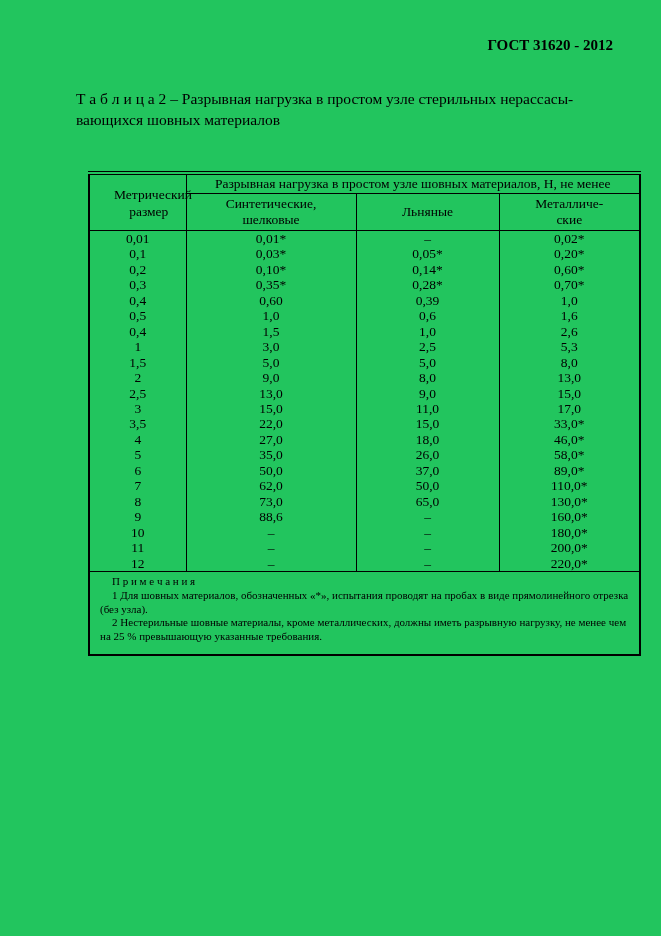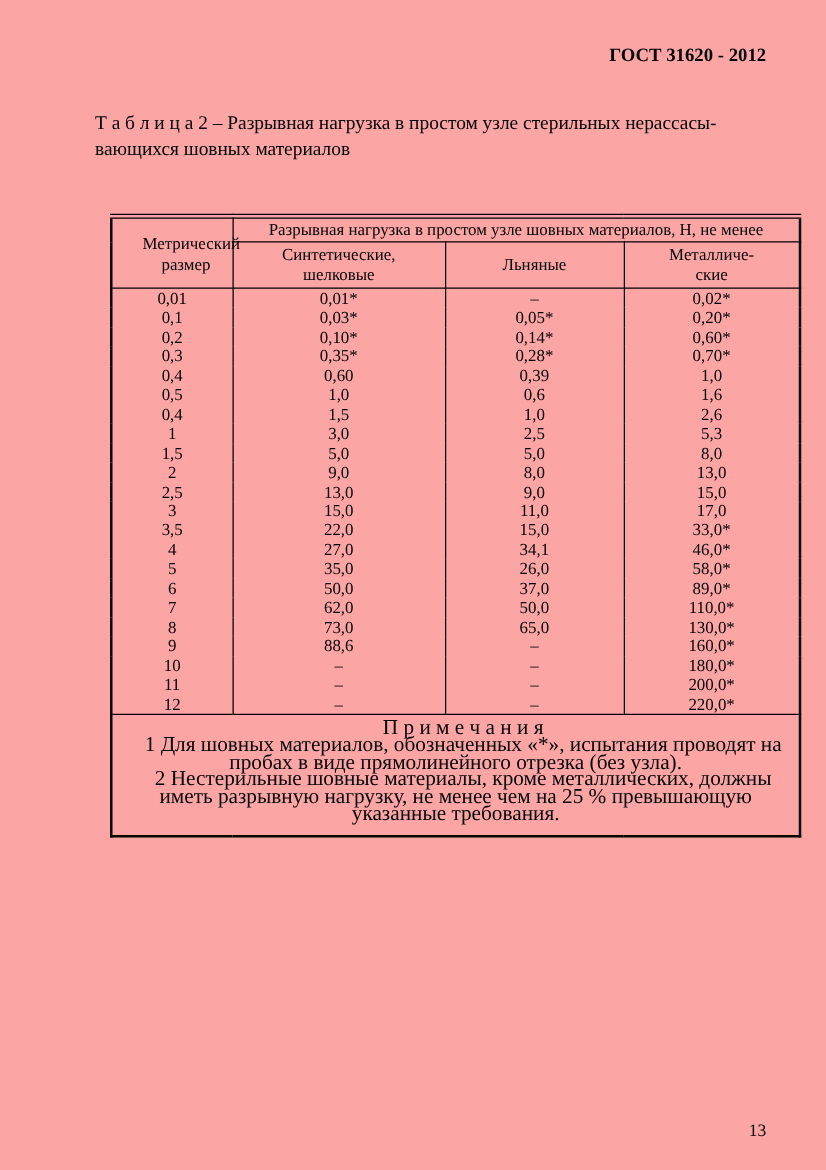--- a/index.html
+++ b/index.html
@@ -2,21 +2,21 @@
 <html><head>
 <meta charset="utf-8">
 <style>
   * { box-sizing: border-box; }
   html, body { margin: 0; padding: 0; background: #ffffff; }
   body {
     width: 661px; height: 936px;
     font-family: "Liberation Serif", "DejaVu Serif", serif;
     color: #000;
   }
-  .page { position: relative; width: 661px; height: 936px; background: #fca5a5; overflow: hidden; }
+  .page { position: relative; width: 661px; height: 936px; background: #22c55e; overflow: hidden; }
 
   .doc-header {
     position: absolute; top: 37px; left: 0; width: 613px;
     text-align: right; font-size: 15px; font-weight: bold;
   }
 
   .caption {
     position: absolute; top: 88px; left: 76px; width: 548px;
     font-size: 15.5px; line-height: 21px; white-space: pre-line;
   }
@@ -38,21 +38,21 @@
   }
   .gost th.span-header { height: 19px; }
   .gost tr.sub-header th { height: 37px; white-space: pre-line; line-height: 16px; }
   .gost th.metric-col { white-space: pre-line; line-height: 17px; padding-left: 24px; }
   .gost tbody td {
     text-align: center; font-size: 13.5px;
     line-height: 15.45px; height: 15.45px; padding: 0 2px;
   }
   .gost td.notes-cell {
     border-top: 1px solid #000; border-left: none; border-right: none;
-    text-align: center; font-size: 17px; line-height: 13.8px;
+    text-align: left; font-size: 11px; line-height: 13.8px;
     padding: 3px 10px 10px 10px; vertical-align: top;
   }
   .notes-title { padding-left: 12px; }
   .note { text-indent: 12px; }
 
   .page-number {
     position: absolute; top: 898px; left: 0; width: 613px;
     text-align: right; font-size: 14px;
   }
 </style>
@@ -163,21 +163,21 @@
           </tr>
           <tr>
             <td>3,5</td>
             <td>22,0</td>
             <td>15,0</td>
             <td>33,0*</td>
           </tr>
           <tr>
             <td>4</td>
             <td>27,0</td>
-            <td>34,1</td>
+            <td>18,0</td>
             <td>46,0*</td>
           </tr>
           <tr>
             <td>5</td>
             <td>35,0</td>
             <td>26,0</td>
             <td>58,0*</td>
           </tr>
           <tr>
             <td>6</td>
@@ -227,15 +227,14 @@
           <td colspan="4" class="notes-cell">
             <div class="notes-title">П р и м е ч а н и я</div>
             <div class="note">1 Для шовных материалов, обозначенных «*», испытания проводят на пробах в виде прямолинейного отрезка (без узла).</div>
             <div class="note">2 Нестерильные шовные материалы, кроме металлических, должны иметь разрывную нагрузку, не менее чем на 25 % превышающую указанные требования.</div>
           </td>
         </tr>
       </tfoot>
     </table>
   </div>
 
-  <div class="page-number">13</div>
 
 </div>
 
 </body></html>

